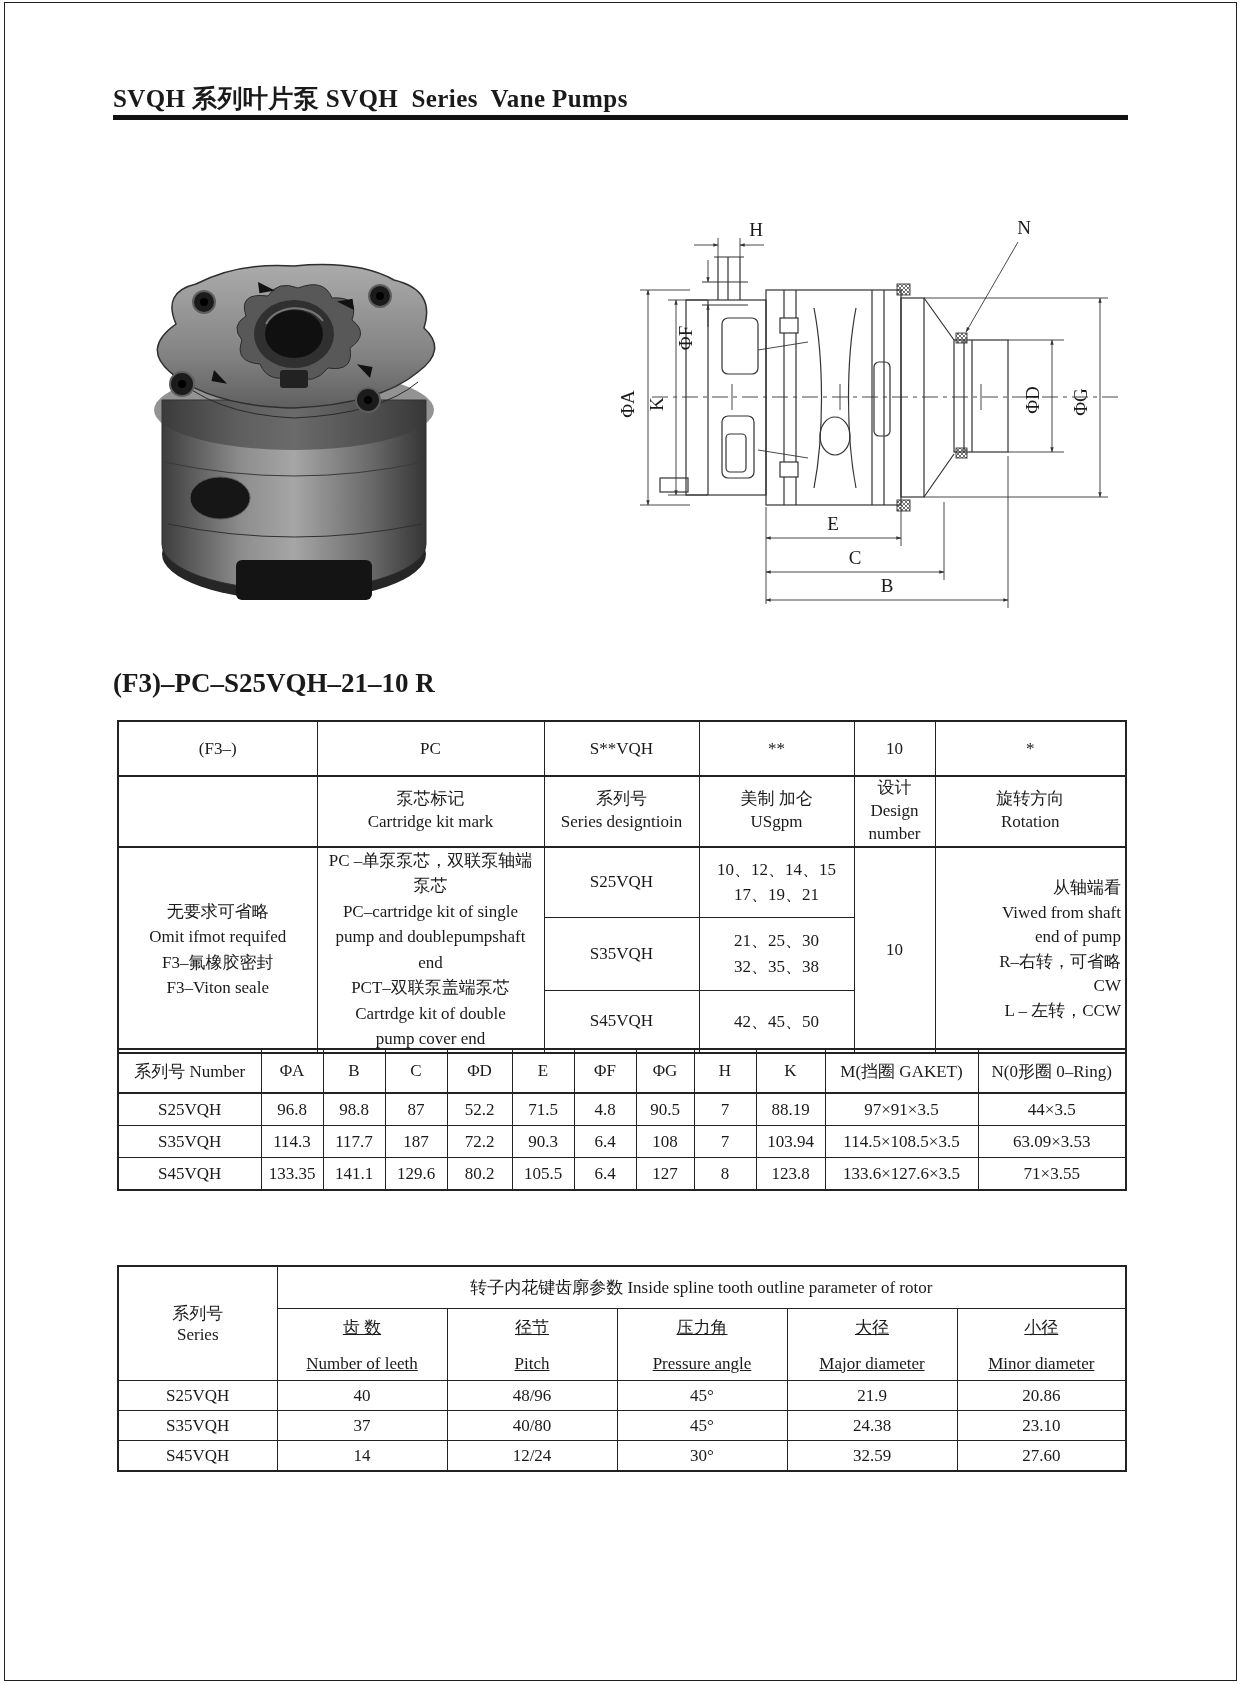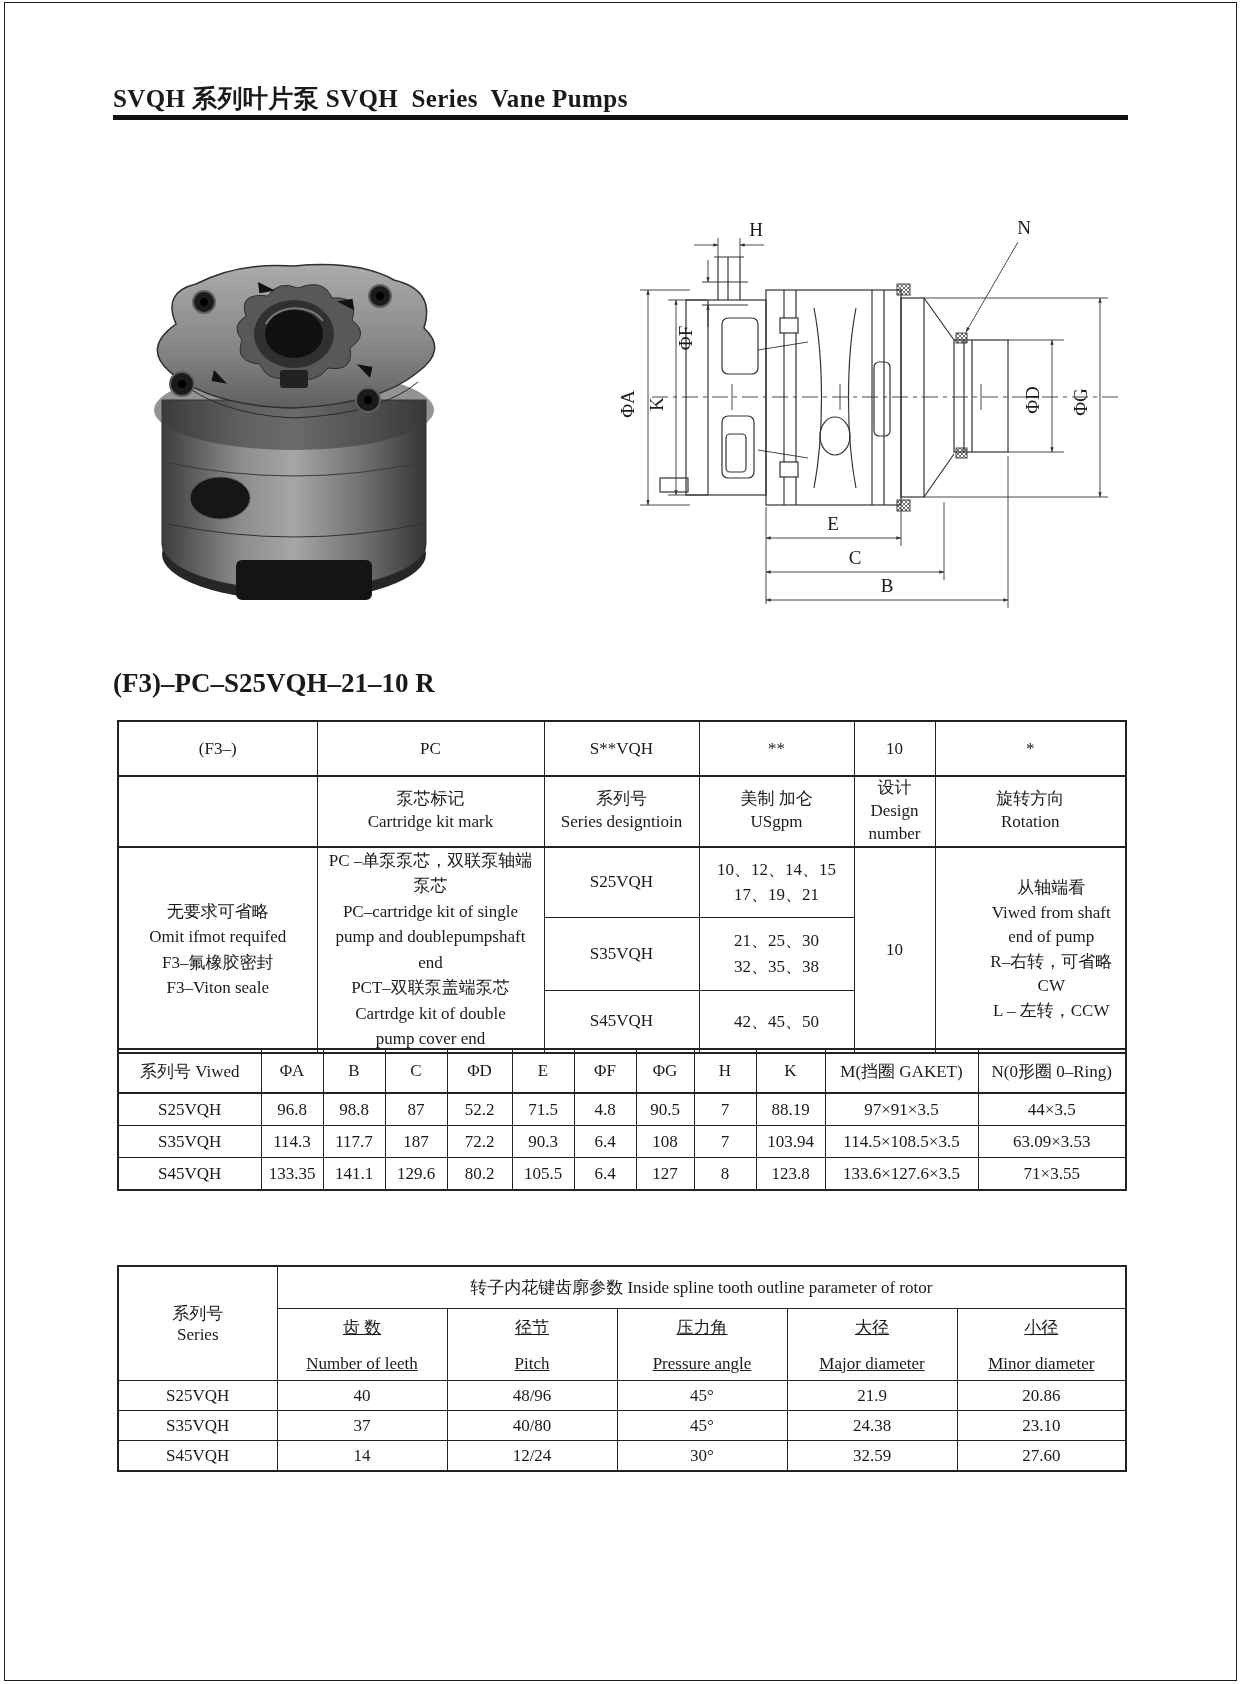--- a/index.html
+++ b/index.html
@@ -24,21 +24,21 @@
   .t2 { position:absolute; left:117px; top:1048px; width:1008px; }
   .t3 { position:absolute; left:117px; top:1265px; width:1008px; }
   .t1 tr.r1 td { height:53px; }
   .t1 tr.r2 td { height:61px; line-height:1.35; }
   .t1 tr.r2 td { border-top-width:2.5px; }
   .t1 tr.rb1 td { border-top-width:2.5px; }
   .t1 tr.rb1 .h1 { height:52px; }
   .t1 tr.rb2 .h2 { height:55px; }
   .t1 tr.rb3 .h3 { height:46px; }
   .t1 .multi { line-height:1.5; }
-  .t1 .left  { text-align:center; padding-left:46px; line-height:1.45; }
+  .t1 .left  { text-align:right; padding-left:46px; line-height:1.45; }
   .t1 .tight { line-height:1.25; }
   .t2 tr.th td { height:42px; border-bottom-width:2.5px; }
   .t2 tr.dr td { height:31px; }
   .t3 tr.sp td { height:41px;margin-top:26px; }
   .t3 tr.sh td { height:71px; }
   .t3 tr.dr td { height:29px; }
   .t3 .stack { display:flex; flex-direction:column; justify-content:space-between;
                height:58px; padding:4px 0;text-decoration:underline; }
 </style>
 </head>
@@ -283,21 +283,21 @@
         <col style="width:62px">
         <col style="width:62px">
         <col style="width:58px">
         <col style="width:62px">
         <col style="width:69px">
         <col style="width:153px">
         <col style="width:148px">
       </colgroup>
     <tbody>
         <tr class="th">
-      <td>系列号 Viwed</td>
+      <td>系列号 Number</td>
       <td>ΦA</td>
       <td>B</td>
       <td>C</td>
       <td>ΦD</td>
       <td>E</td>
       <td>ΦF</td>
       <td>ΦG</td>
       <td>H</td>
       <td>K</td>
       <td>M(挡圈 GAKET)</td>

